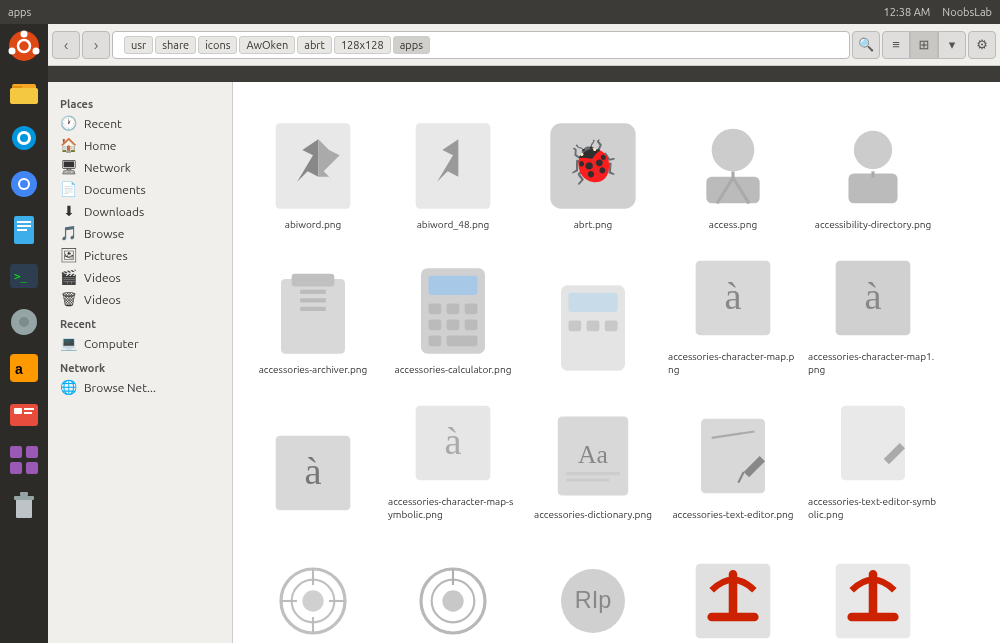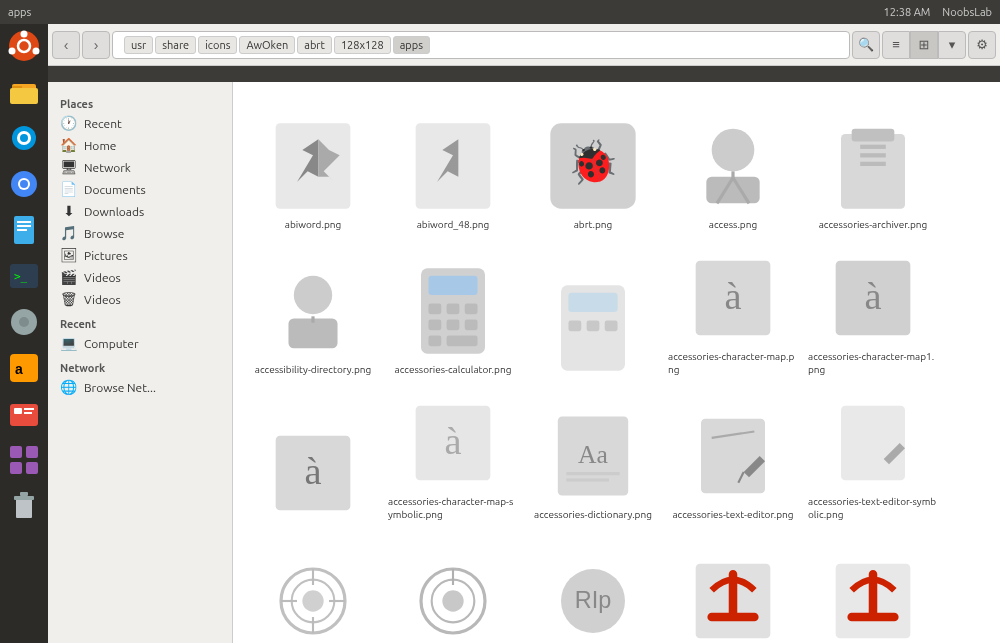--- a/index.html
+++ b/index.html
@@ -403,38 +403,38 @@
               <line x1="45" y1="50" x2="45" y2="56" stroke="#aaa" stroke-width="3"></line>
               <line x1="30" y1="80" x2="45" y2="56" stroke="#aaa" stroke-width="3"></line>
               <line x1="60" y1="80" x2="45" y2="56" stroke="#aaa" stroke-width="3"></line>
             </svg>
           </div>
           <div class="file-name">access.png</div>
         </div>
         <div class="file-item">
           <div class="file-icon">
             <svg viewBox="0 0 90 90" xmlns="http://www.w3.org/2000/svg">
+              <circle cx="45" cy="30" r="18" fill="#ccc"></circle>
+              <rect x="22" y="52" width="46" height="28" rx="5" fill="#bbb"></rect>
+              <line x1="45" y1="50" x2="45" y2="56" stroke="#aaa" stroke-width="3"></line>
+            </svg>
+          </div>
+          <div class="file-name">accessibility-directory.png</div>
+        </div>
+        <div class="file-item">
+          <div class="file-icon">
+            <svg viewBox="0 0 90 90" xmlns="http://www.w3.org/2000/svg">
               <rect x="15" y="15" width="60" height="70" rx="4" fill="#d8d8d8"></rect>
               <rect x="25" y="10" width="40" height="12" rx="3" fill="#c0c0c0"></rect>
               <rect x="33" y="25" width="24" height="4" fill="#bbb"></rect>
               <rect x="33" y="33" width="24" height="4" fill="#bbb"></rect>
               <rect x="33" y="41" width="24" height="4" fill="#bbb"></rect>
             </svg>
           </div>
           <div class="file-name">accessories-archiver.png</div>
-        </div>
-        <div class="file-item">
-          <div class="file-icon">
-            <svg viewBox="0 0 90 90" xmlns="http://www.w3.org/2000/svg">
-              <circle cx="45" cy="30" r="18" fill="#ccc"></circle>
-              <rect x="22" y="52" width="46" height="28" rx="5" fill="#bbb"></rect>
-              <line x1="45" y1="50" x2="45" y2="56" stroke="#aaa" stroke-width="3"></line>
-            </svg>
-          </div>
-          <div class="file-name">accessibility-directory.png</div>
         </div>
         <div class="file-item">
           <div class="file-icon">
             <svg viewBox="0 0 90 90" xmlns="http://www.w3.org/2000/svg">
               <rect x="15" y="5" width="60" height="80" rx="6" fill="#d0d0d0"></rect>
               <rect x="22" y="12" width="46" height="18" rx="3" fill="#a8c8e8"></rect>
               <rect x="22" y="38" width="12" height="10" rx="2" fill="#bbb"></rect>
               <rect x="39" y="38" width="12" height="10" rx="2" fill="#bbb"></rect>
               <rect x="56" y="38" width="12" height="10" rx="2" fill="#bbb"></rect>
               <rect x="22" y="53" width="12" height="10" rx="2" fill="#bbb"></rect>

